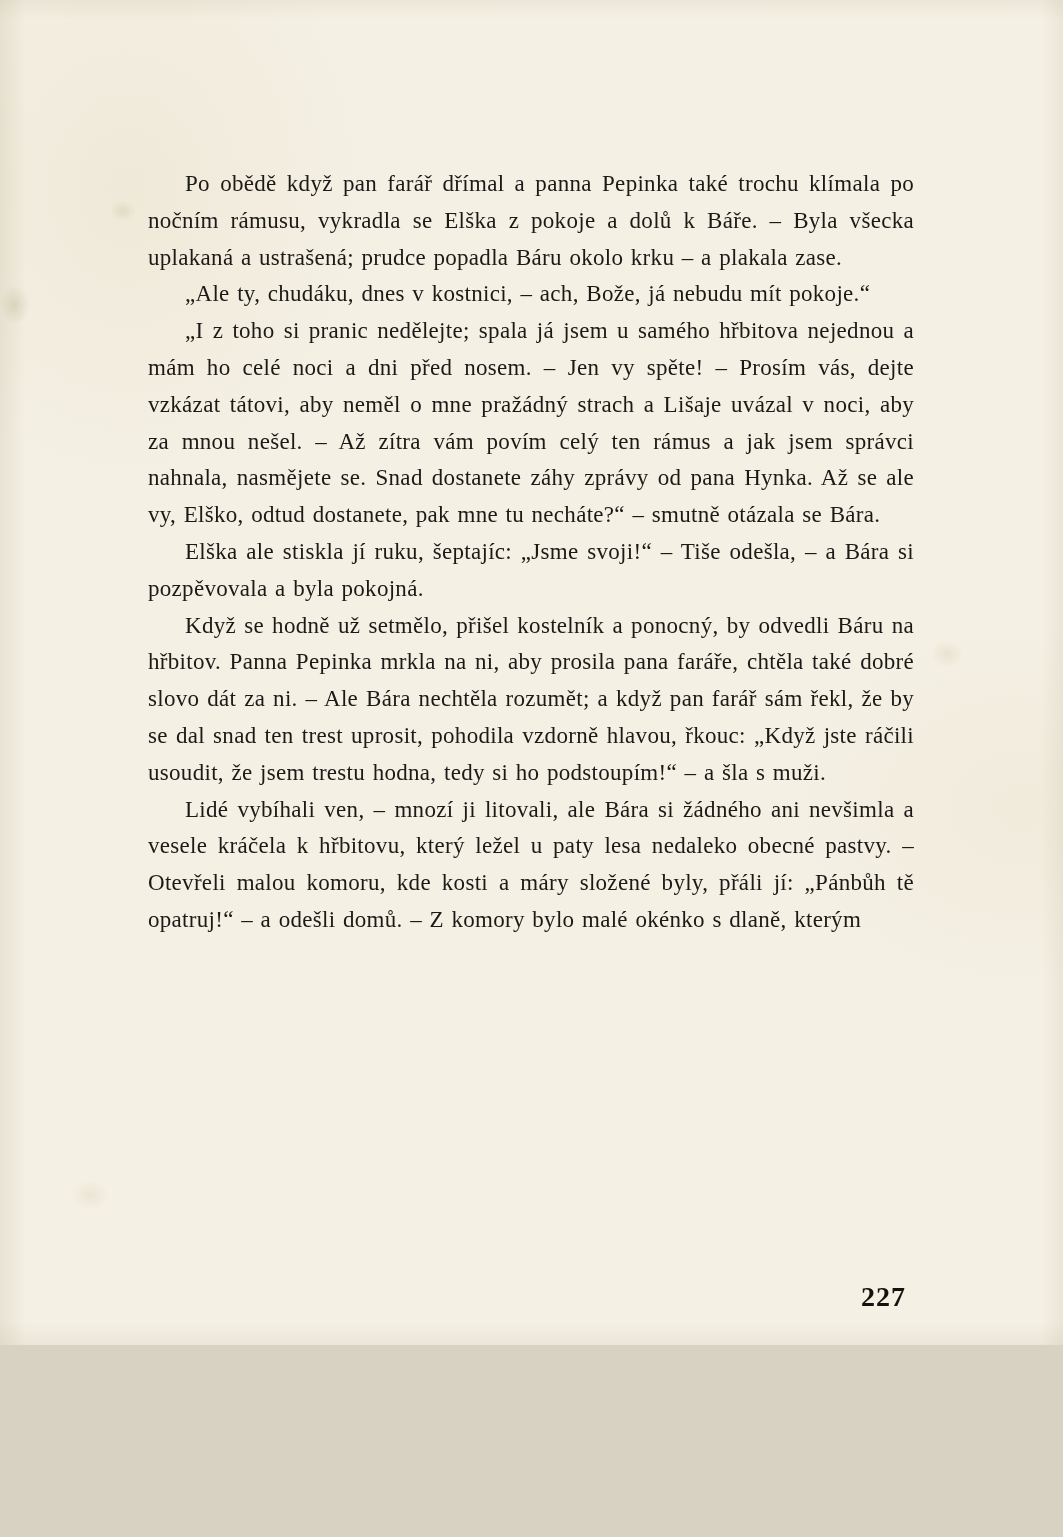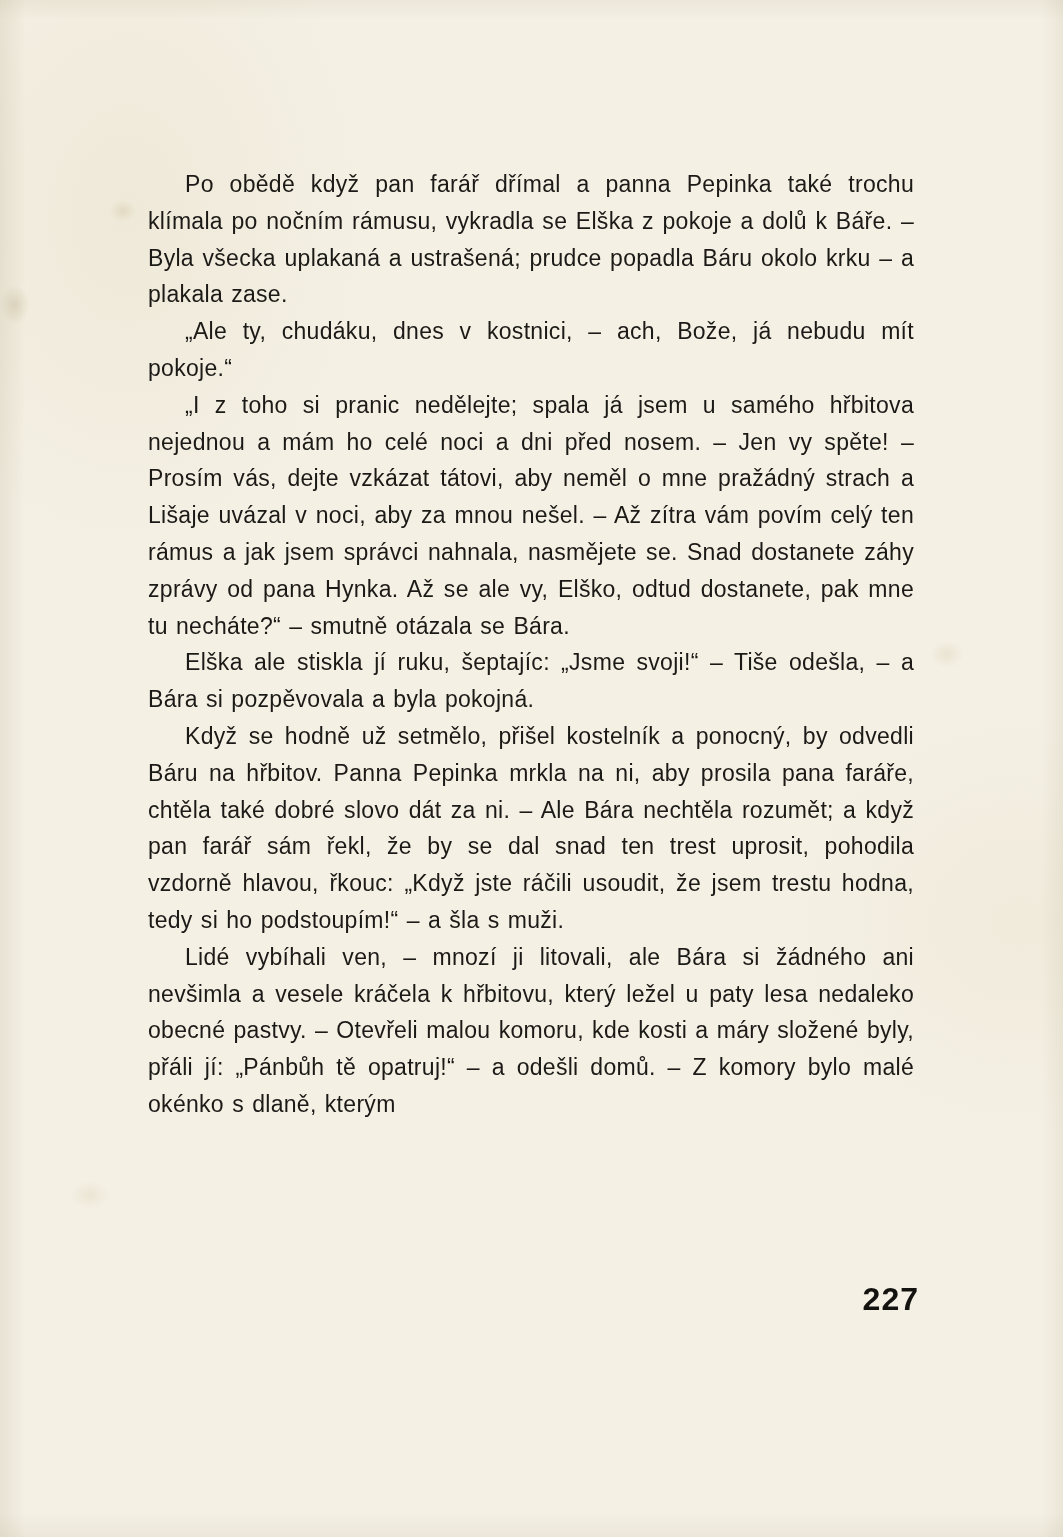--- a/index.html
+++ b/index.html
@@ -3,55 +3,55 @@
 <meta charset="utf-8">
 <style>
   html, body {
     margin: 0;
     padding: 0;
     background: #d8d2c2;
   }
   .scan-page {
     position: relative;
     width: 1063px;
-    height: 1537px;
+    height: 1345px;
     margin: 0 auto;
     background:
       linear-gradient(90deg, rgba(120,104,60,0.10) 0px, rgba(120,104,60,0.0) 26px),
       linear-gradient(270deg, rgba(120,104,60,0.08) 0px, rgba(120,104,60,0.0) 22px),
       linear-gradient(180deg, rgba(120,104,60,0.07) 0px, rgba(120,104,60,0.0) 20px),
       linear-gradient(0deg, rgba(120,104,60,0.07) 0px, rgba(120,104,60,0.0) 24px),
       radial-gradient(ellipse at 12% 14%, rgba(190,170,110,0.10), rgba(190,170,110,0) 18%),
       radial-gradient(ellipse at 96% 60%, rgba(190,170,110,0.08), rgba(190,170,110,0) 16%),
       #f4f0e4;
     overflow: hidden;
-    font-family: Liberation Sans, sans-serif;
+    font-family: Liberation Serif, serif;
     color: #1c1a17;
   }
   .text-block {
     position: absolute;
     left: 148px;
     top: 166px;
     width: 766px;
   }
   .para {
     margin: 0;
     text-indent: 37px;
     font-size: 23px;
     line-height: 36.8px;
     text-align: justify;
     letter-spacing: 0.3px;
     word-spacing: 1.5px;
     font-weight: 500;
   }
   .page-number {
     position: absolute;
-    right: 144px;
+    right: 157px;
     top: 1281px;
-    font-size: 32px;
+    font-size: 28px;
     font-weight: bold;
     letter-spacing: 1px;
     color: #14120f;
   }
   
   .blemish {
     position: absolute;
     border-radius: 50%;
     pointer-events: none;
   }

